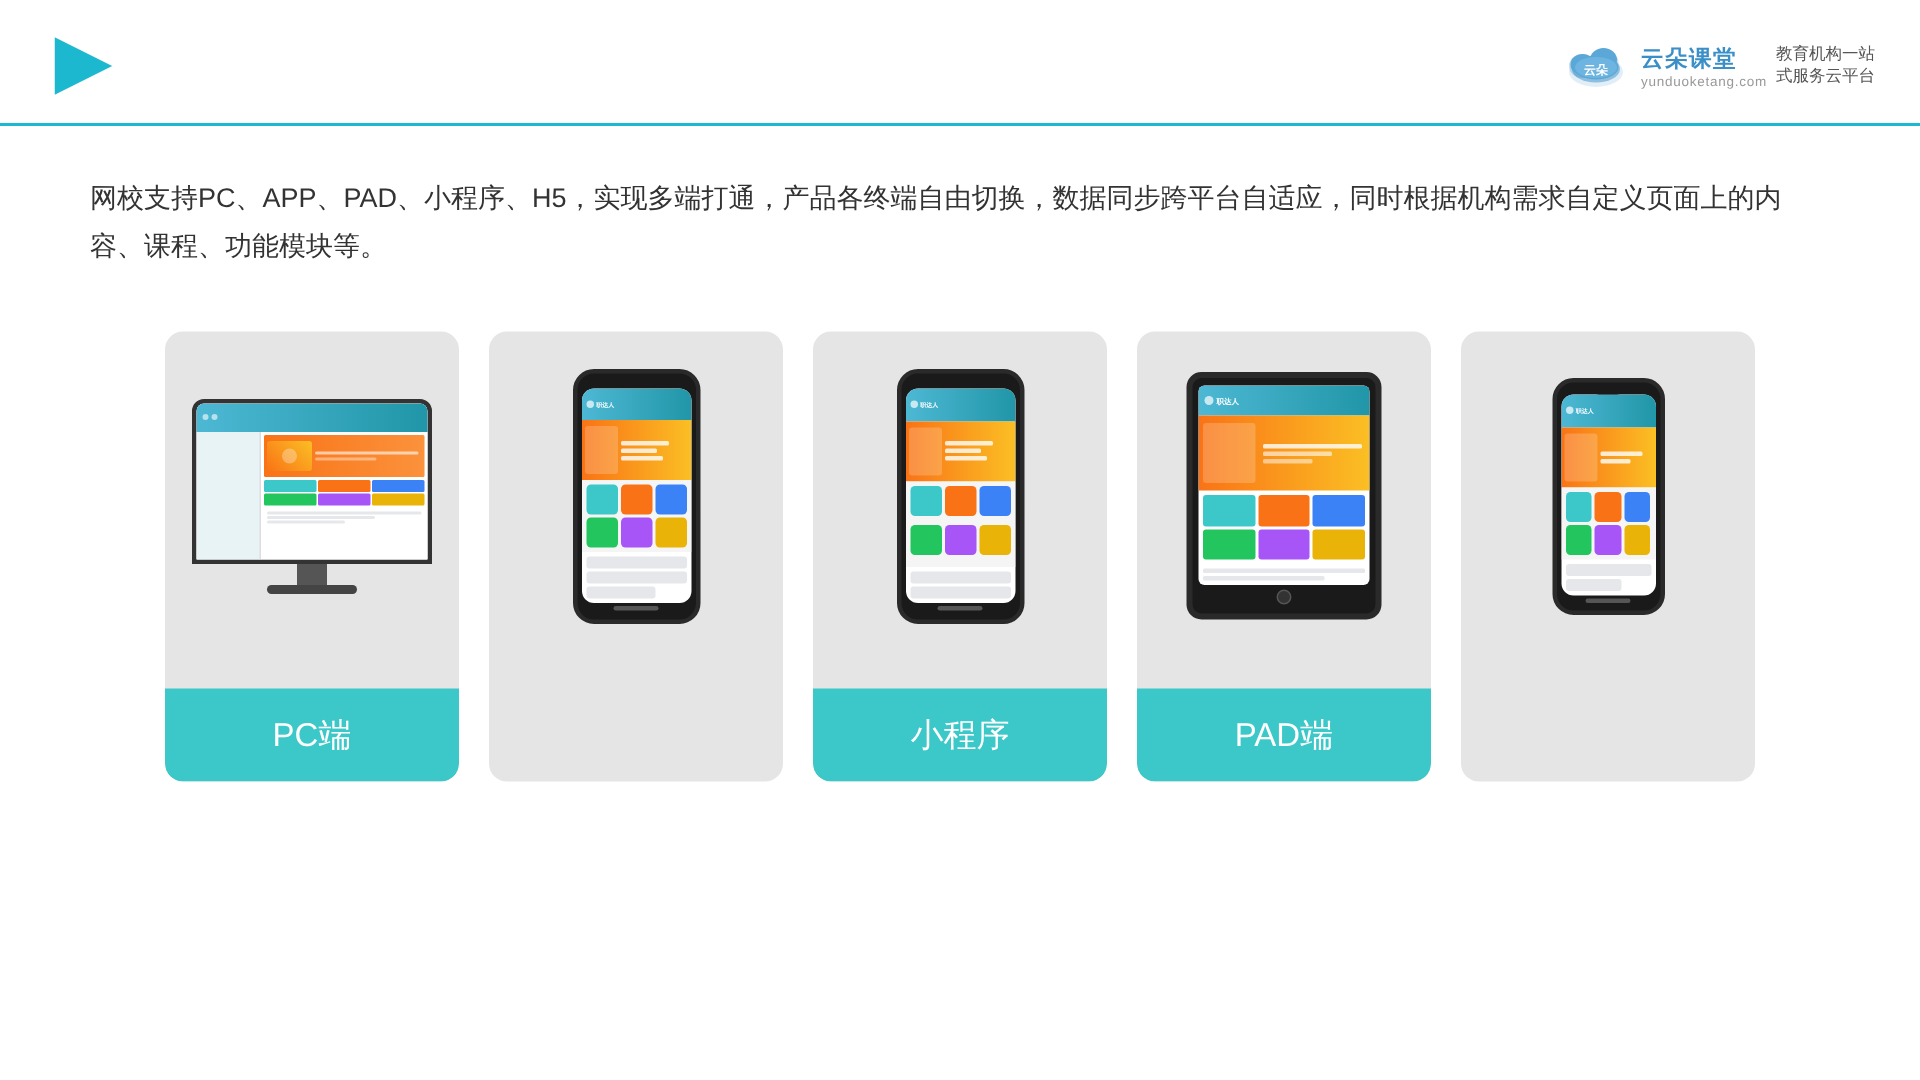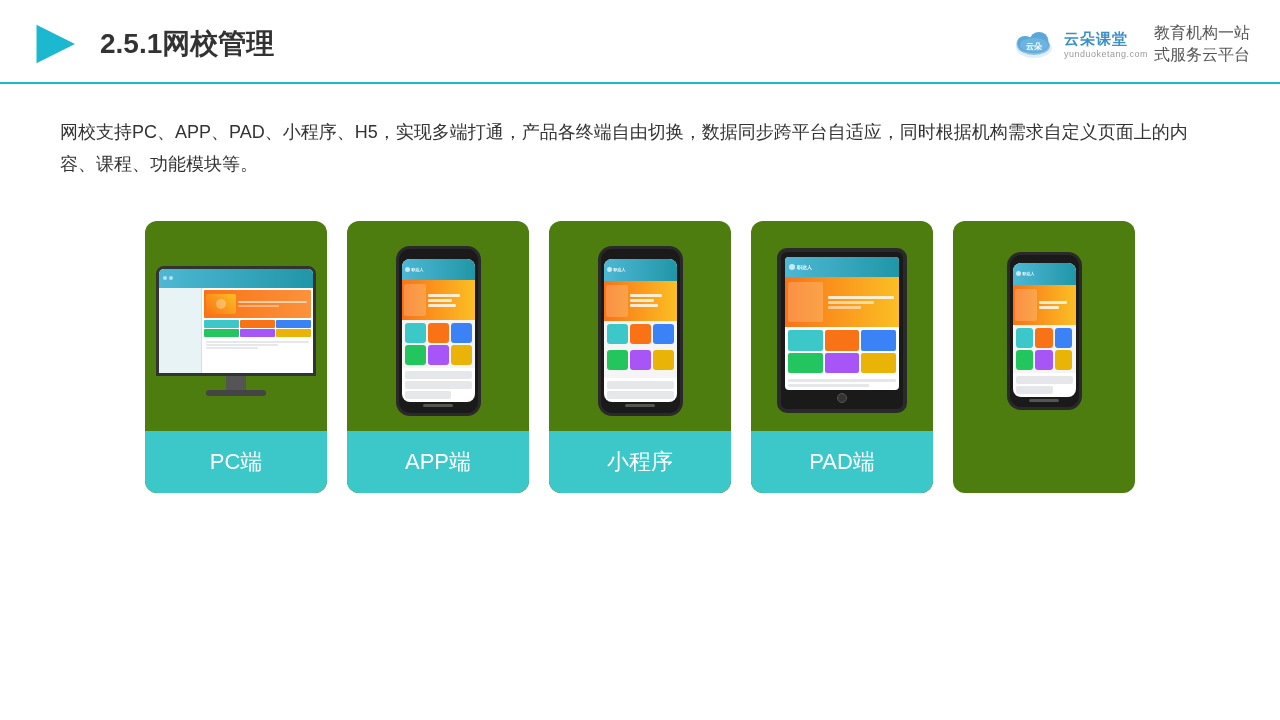--- a/index.html
+++ b/index.html
@@ -64,21 +64,21 @@
       color: #3b8fc7;
       font-weight: bold;
       letter-spacing: 1px;
     }
     .brand-url {
       font-size: 9px;
       color: #999;
       letter-spacing: 0.5px;
     }
     .brand-slogan {
-      font-size: 16px;
+      font-size: 11px;
       color: #555;
       line-height: 1.4;
       text-align: center;
     }
 
     
     .desc-section {
       padding: 32px 92px 20px 60px;
     }
     .desc-text {
@@ -89,28 +89,29 @@
 
     
     .cards-section {
       display: flex;
       gap: 20px;
       padding: 20px 60px 30px 60px;
       justify-content: center;
     }
 
     .device-card {
-      background: #4d7c0f;
+      background: #e5e5e5;
       border-radius: 12px;
-      width: 182px;
+      width: 196px;
       display: flex;
       flex-direction: column;
       align-items: center;
       overflow: hidden;
       padding-bottom: 0;
+      gap: 28px;
     }
 
     .device-image-area {
       width: 100%;
       height: 210px;
       display: flex;
       align-items: center;
       justify-content: center;
       padding: 20px 15px 10px 15px;
     }
@@ -419,21 +420,20 @@
 <body>
 
 <div class="header">
   <div class="header-left">
     <div class="logo-arrow">
       <svg width="52" height="52" viewBox="0 0 52 52">
         <polygon points="6,6 46,26 6,46" fill="#1cb8d0"></polygon>
         <polygon points="6,6 46,26 6,46" fill="none" stroke="#fff" stroke-width="1"></polygon>
       </svg>
     </div>
-    <div class="page-title">2.5.1网校管理</div>
   </div>
   <div class="header-right">
     <div class="brand-logo">
       <div class="cloud-icon-wrap">
         <svg width="46" height="34" viewBox="0 0 46 34">
           <ellipse cx="23" cy="22" rx="18" ry="10" fill="#3b8fc7" opacity="0.15"></ellipse>
           <ellipse cx="14" cy="18" rx="9" ry="8" fill="#3b8fc7" opacity="0.3"></ellipse>
           <ellipse cx="28" cy="16" rx="10" ry="9" fill="#3b8fc7" opacity="0.3"></ellipse>
           <ellipse cx="23" cy="20" rx="16" ry="9" fill="#3b8fc7" opacity="0.5"></ellipse>
           <ellipse cx="14" cy="17" rx="8" ry="7" fill="#5ba8d8"></ellipse>
@@ -530,21 +530,20 @@
           </div>
           <div class="phone-list">
             <div class="phone-list-item"></div>
             <div class="phone-list-item"></div>
             <div class="phone-list-item" style="width:70%;"></div>
           </div>
         </div>
         <div class="phone-home-indicator"></div>
       </div>
     </div>
-    <div class="device-label-bar">APP端</div>
   </div>
 
   <div class="device-card">
     <div class="device-image-area">
       <div class="phone-device">
         <div class="phone-notch"></div>
         <div class="phone-screen">
           <div class="phone-screen-nav">
             <div class="phone-screen-nav-dot"></div>
             <div class="phone-screen-nav-text">职达人</div>

